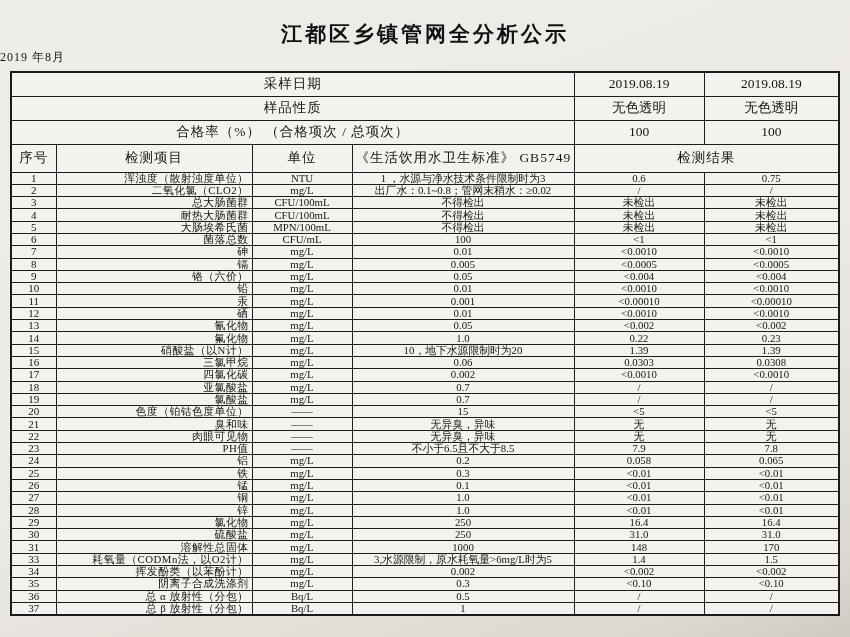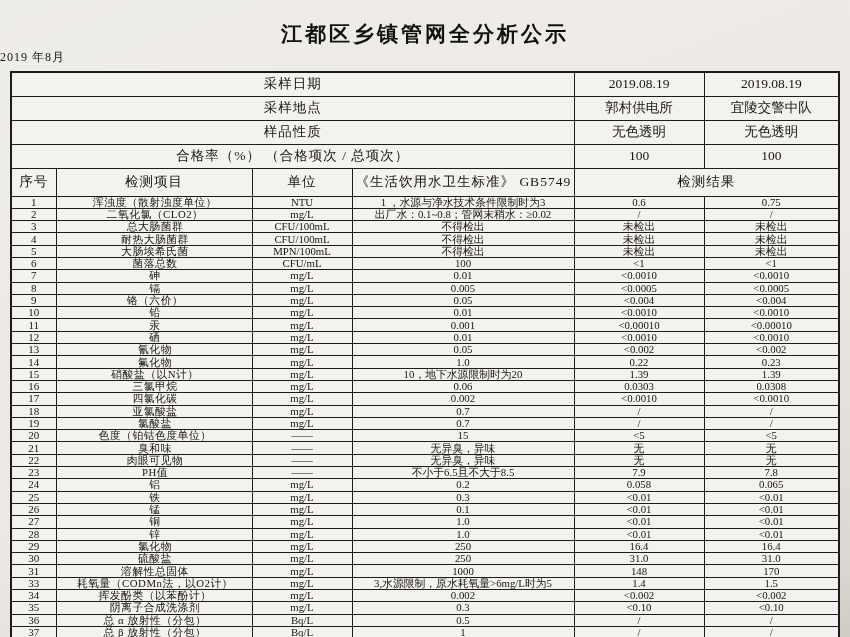--- a/index.html
+++ b/index.html
@@ -39,21 +39,21 @@
     border: 1px solid #1f1d1b;
     padding: 0 3px;
     overflow: hidden;
     white-space: nowrap;
     text-align: center;
   }
   tr.hrow td { height: 24px; font-size: 13.5px; }
   tr.hrow td.hlabel { letter-spacing: 1px; margin-top: 8px; }
   tr.colhead td { height: 28px; font-size: 13.5px; letter-spacing: 1px; border-bottom: 1.5px solid #1a1a1a; }
   tbody tr td { height: 12.3px; font-size: 10.8px; line-height: 11px; }
-  tbody tr td.c-item { text-align: center; padding-left: 5px; letter-spacing: 0.5px; }
+  tbody tr td.c-item { text-align: right; padding-left: 5px; letter-spacing: 0.5px; }
   tbody tr td.c-no { font-size: 11px; }
   .col-results-divider { border-left: 1.5px solid #1a1a1a; }
 </style>
 </head>
 <body>
 
 <div class="page">
   <div class="title">江都区乡镇管网全分析公示</div>
   <div class="subtitle">2019  年8月</div>
 
@@ -66,25 +66,20 @@
         <col style="width:130px">
         <col style="width:135px">
     </colgroup>
     <thead>
       <tr class="hrow">
         <td colspan="4" class="hlabel">采样日期</td>
         <td class="col-results-divider">2019.08.19</td>
         <td>2019.08.19</td>
       </tr>
       <tr class="hrow">
-        <td colspan="4" class="hlabel">采样地点</td>
-        <td class="col-results-divider">郭村供电所</td>
-        <td>宜陵交警中队</td>
-      </tr>
-      <tr class="hrow">
         <td colspan="4" class="hlabel">样品性质</td>
         <td class="col-results-divider">无色透明</td>
         <td>无色透明</td>
       </tr>
       <tr class="hrow">
         <td colspan="4" class="hlabel">合格率（%） （合格项次 / 总项次）</td>
         <td class="col-results-divider">100</td>
         <td>100</td>
       </tr>
       <tr class="colhead">

